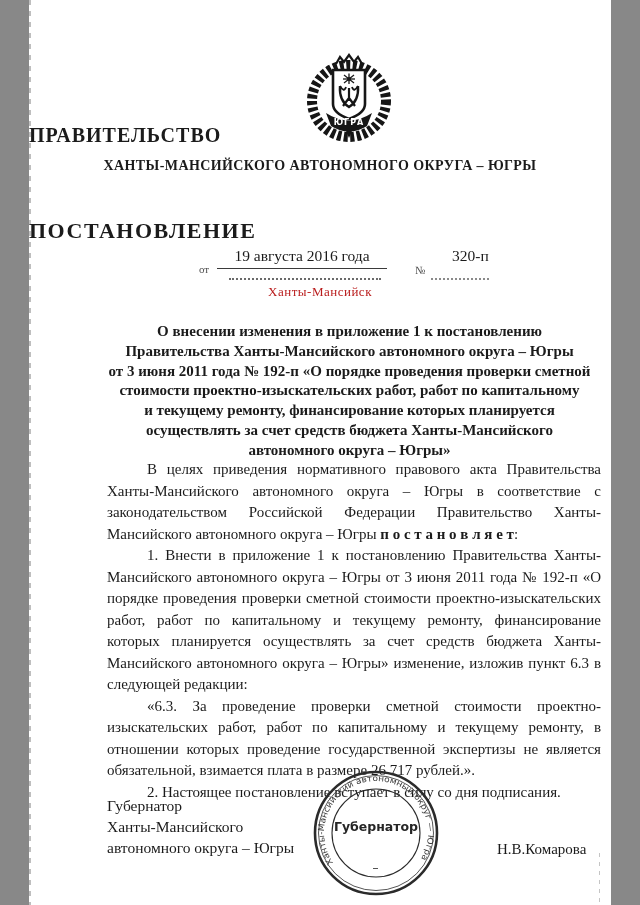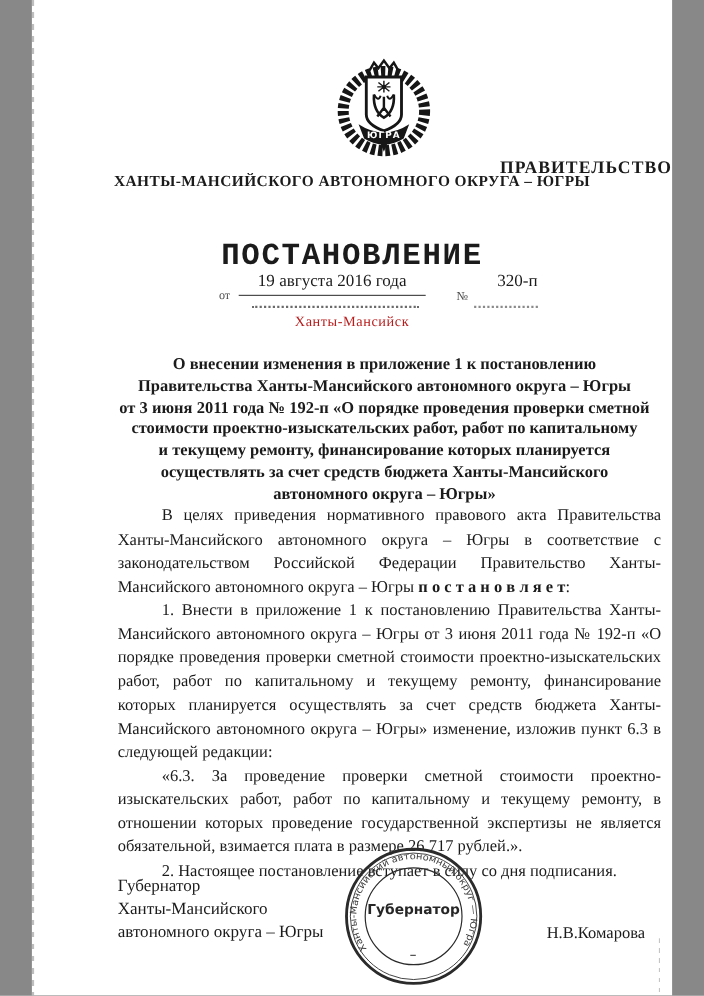--- a/index.html
+++ b/index.html
@@ -20,30 +20,30 @@
   }
   .scan-edge-right{
     position:absolute;right:11px;bottom:0;height:52px;width:1px;
     background:repeating-linear-gradient(to bottom, rgba(60,60,60,.6) 0 4px, rgba(0,0,0,0) 4px 9px);
     opacity:.5;
   }
   .emblem{
     position:absolute;left:265px;top:53px;width:110px;height:90px;
   }
   .org-name{
-    position:absolute;top:144px;left:0;width:100%;
-    text-align:right;font-weight:bold;font-size:16px;letter-spacing:1px;
+    position:absolute;top:124px;left:0;width:100%;
+    text-align:left;font-weight:bold;font-size:20px;letter-spacing:1px;
   }
   .org-region{
     position:absolute;top:158px;left:0;width:100%;
     text-align:center;font-weight:bold;font-size:14px;letter-spacing:.4px;
   }
   .doc-type{
     position:absolute;top:218px;left:0;width:100%;
-    text-align:center;font-weight:bold;font-size:28px;letter-spacing:1.5px;font-family:Liberation Mono, monospace;
+    text-align:left;font-weight:bold;font-size:22px;letter-spacing:1.5px;
   }
   .date-label{
     position:absolute;left:170px;top:263px;font-size:11px;color:#4a4a4a;
   }
   .date-field{
     position:absolute;left:188px;top:247px;width:170px;
     text-align:center;font-size:15.5px;
     border-bottom:1.5px solid #3a3a3a;padding-bottom:3px;
   }
   .date-dashes{

